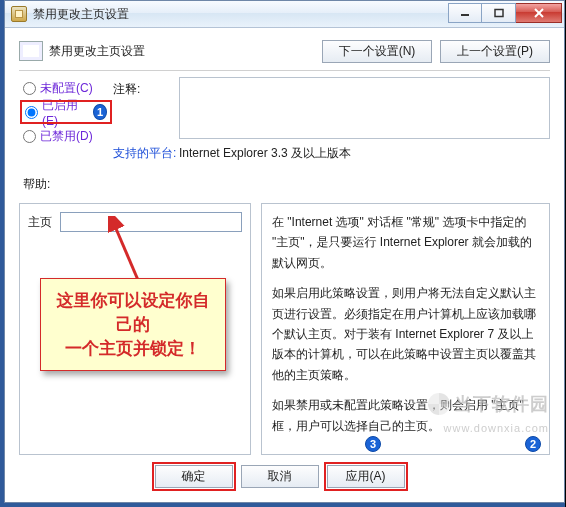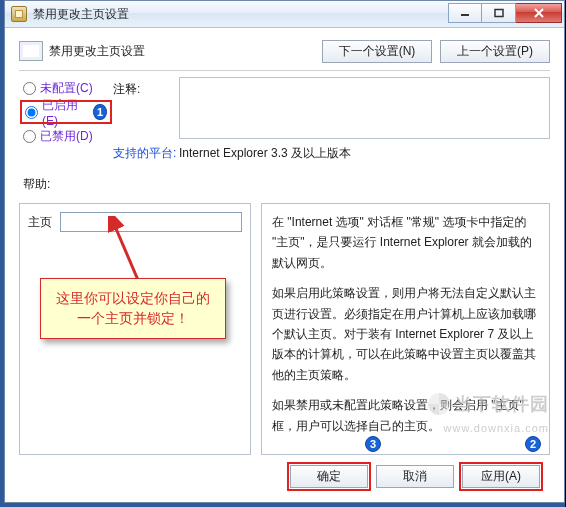--- a/index.html
+++ b/index.html
@@ -138,22 +138,22 @@
     outline:none;
   }
   .callout {
     position:absolute;
     left: 20px; top: 74px;
     width: 186px;
     background:#ffffcf;
     border:1px solid #d42a2a;
     box-shadow: 3px 4px 6px rgba(0,0,0,.35);
     color:#d42a2a;
-    font-weight:normal;
-    font-size:14px;
+    font-weight:bold;
+    font-size:17px;
     padding:10px 10px;
     text-align:center;
     line-height:1.4;
   }
 
   .right-pane {
     flex:1; border:1px solid #b9c3cf; background:#fff;
     padding:8px 10px;
     color:#222;
     line-height:1.7;
@@ -170,21 +170,21 @@
   }
   .watermark .logo {
     display:inline-block; width:22px; height:22px; border-radius:50%;
     background: conic-gradient(#c8c8c8 0 90deg,#e0e0e0 0 180deg,#c8c8c8 0 270deg,#e0e0e0 0);
     vertical-align:-5px; margin-right:4px; opacity:.7;
   }
 
   .badge-row { position:absolute; right:8px; bottom:2px; display:flex; gap:140px;}
 
   .button-bar {
-    display:flex; justify-content:flex-end; align-items:center;
+    display:flex; justify-content:center; align-items:center;
     gap:8px; padding:4px 10px 4px 0; margin-top:6px;
   }
   .dlg-btn {
     width: 78px; height:23px;
     border:1px solid #9aa6b6;
     background: linear-gradient(#fdfdfe,#e6ecf3);
     font-size:12px; color:#222;
     display:flex; align-items:center; justify-content:center;
   }
   .hl-red { outline:2px solid #e02121; outline-offset:1px; }

